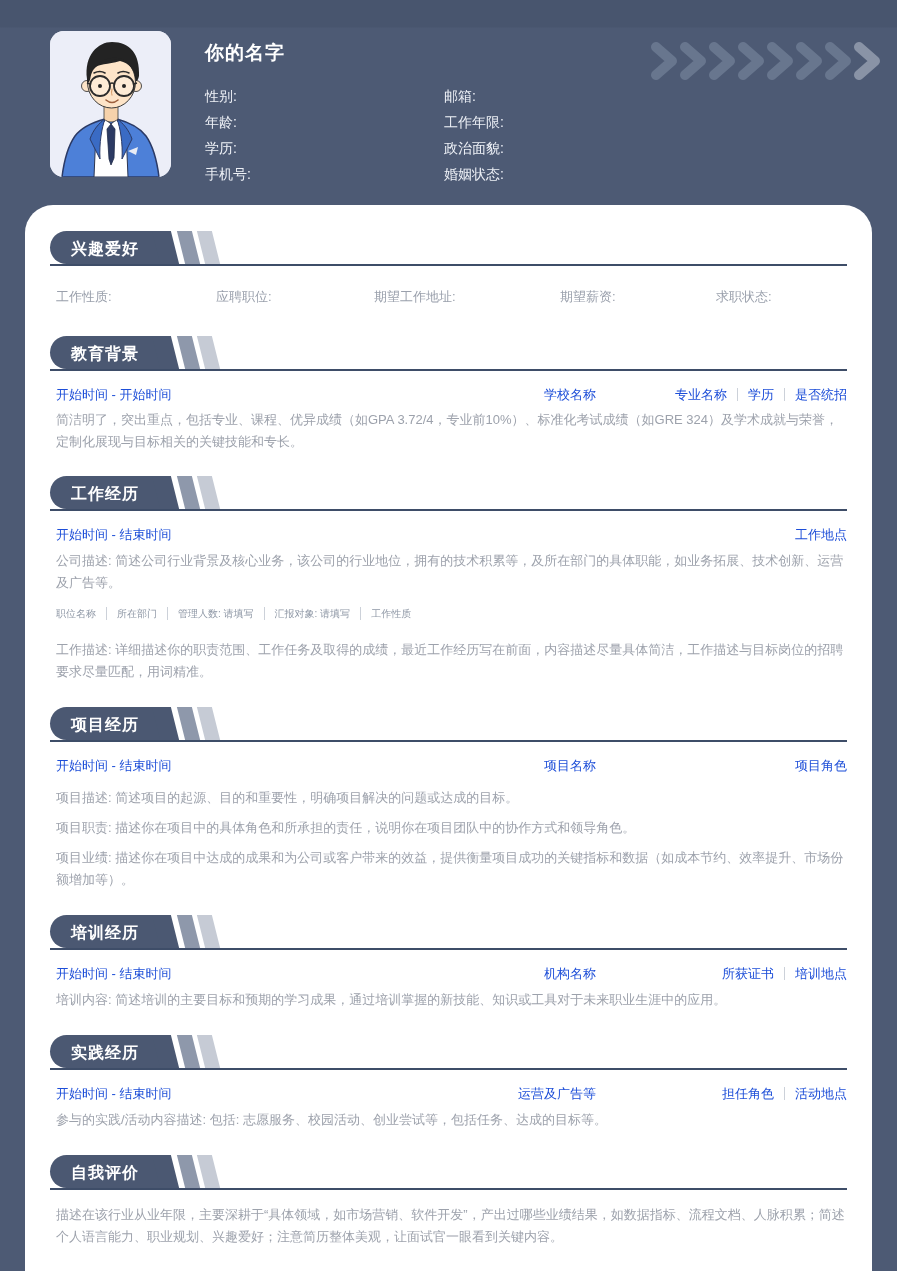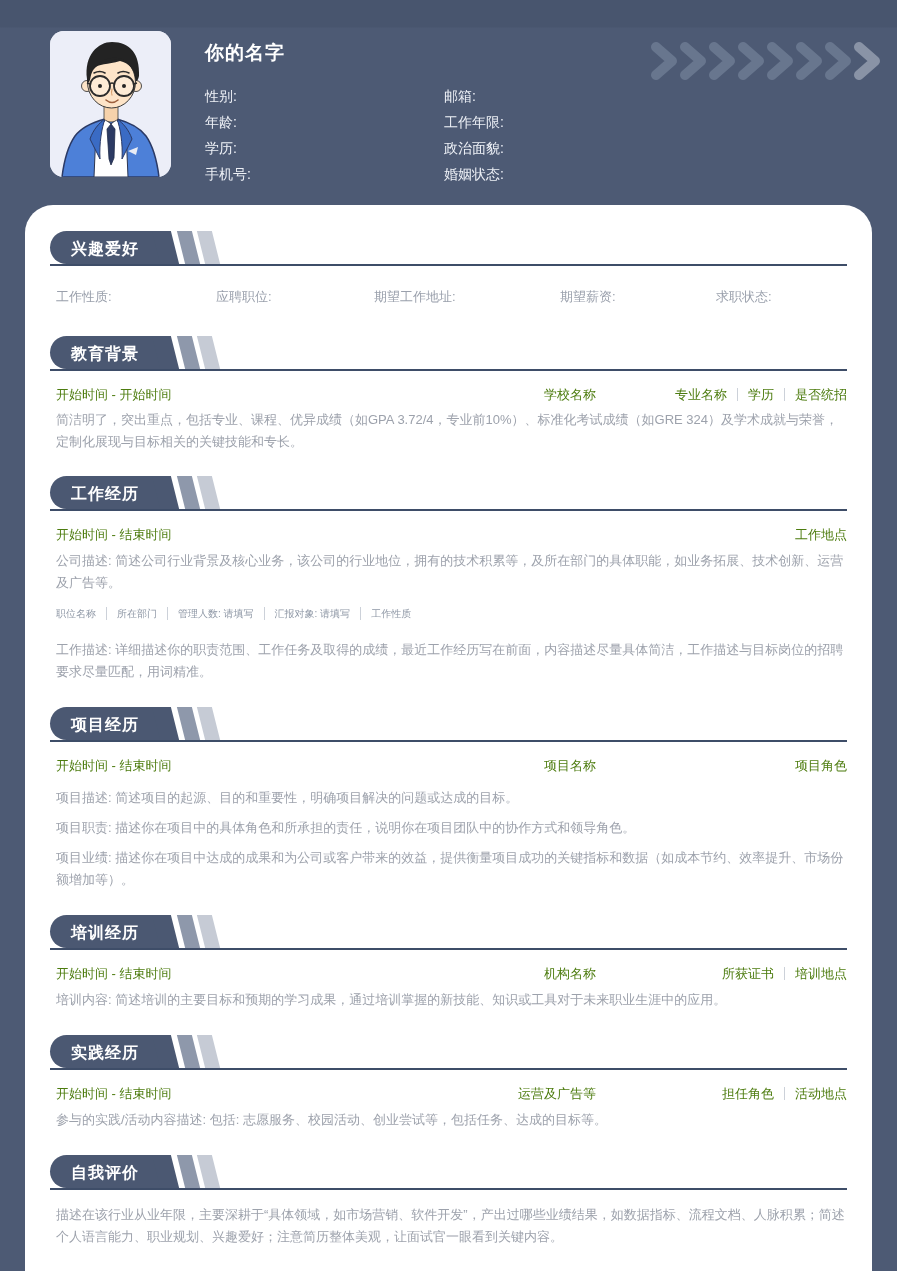--- a/index.html
+++ b/index.html
@@ -53,21 +53,21 @@
     font-size:16px; font-weight:bold; color:#ffffff; letter-spacing:1px;
     position:relative; z-index:2; white-space:nowrap;
   }
   .stripe { position:absolute; top:0; bottom:0; width:15px; transform:skewX(14deg); }
   .stripe.s1 { left:131px; background:#8e98ab; }
   .stripe.s2 { left:151px; background:#c6cbd5; }
   
   .sec-body { padding-left:6px; }
   .row3 {
     display:flex; align-items:center;
-    font-size:13px; color:#4d7c0f; height:15px; margin-top:16px;
+    font-size:13px; color:#1d4ed8; height:15px; margin-top:16px;
   }
   .row3 .l { flex:1; text-align:left; white-space:nowrap; }
   .row3 .c { flex:1.15; text-align:right; white-space:nowrap; }
   .row3 .r { flex:1; text-align:right; white-space:nowrap;
              display:flex; justify-content:flex-end; align-items:center; }
   .sep {
     display:inline-block; width:1px; height:13px; background:#ccd1d9;
     margin:0 10px; vertical-align:-2px;
   }
   .para {

